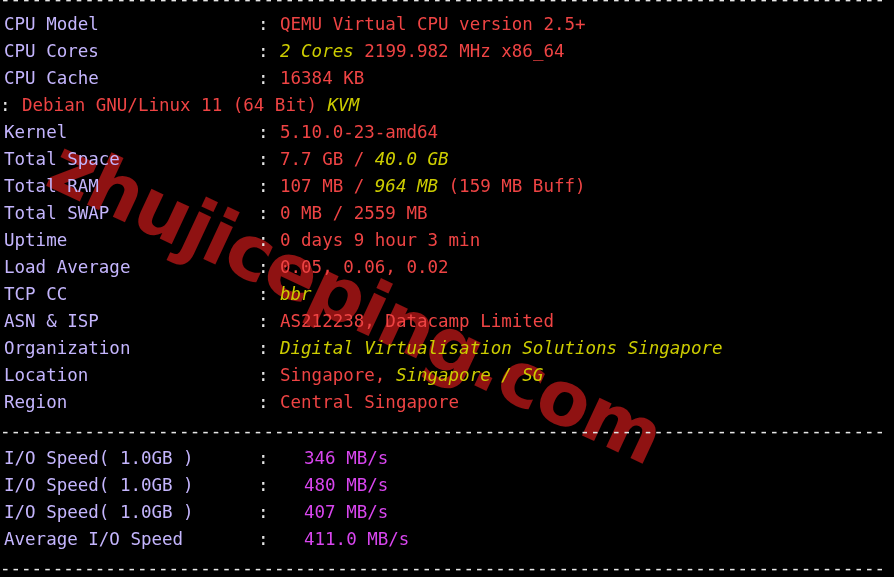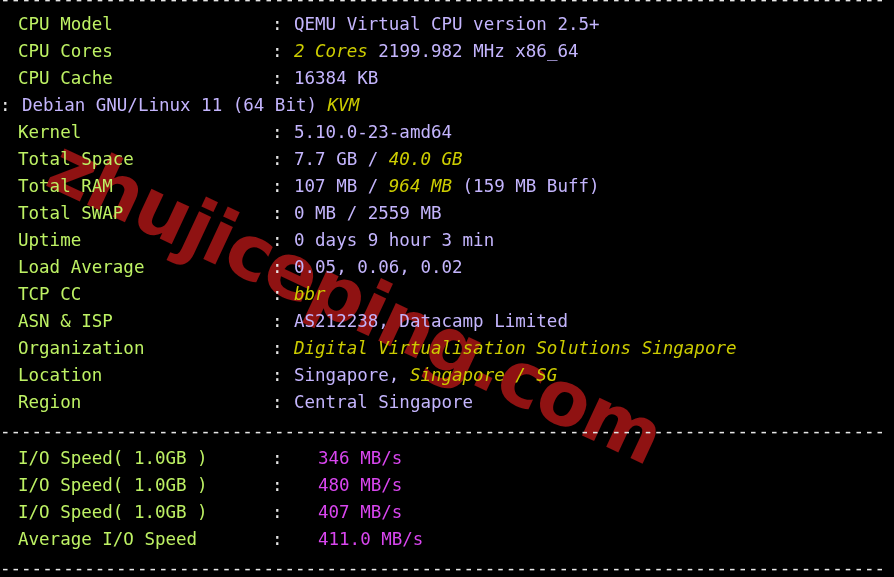--- a/index.html
+++ b/index.html
@@ -58,39 +58,39 @@
   .sep-bottom { margin-top: 2px; }
 
   .row {
     display: flex;
     white-space: pre;
     height: 27px;
     line-height: 27px;
   }
 
   .label {
-    color: #bef264;
-    padding-left: 18px;
+    color: #c4b5fd;
+    padding-left: 4px;
     width: 254px;
     flex: 0 0 254px;
     white-space: pre;
   }
 
   .colon {
     color: #e6e6e6;
     flex: 0 0 22px;
     white-space: pre;
   }
 
   .value {
     white-space: pre;
     flex: 1 1 auto;
   }
 
-  .c-cyan   { color: #c4b5fd; }
+  .c-cyan   { color: #ef4444; }
   .c-gold   { color: #cdcd00; font-style: italic; }
   .c-olive  { color: #d946ef; margin-left: 24px; }
   .c-white  { color: #e6e6e6; }
 </style>
 </head>
 <body>
 
 <div id="terminal">
 
   <div id="watermark">zhujiceping.com</div>

